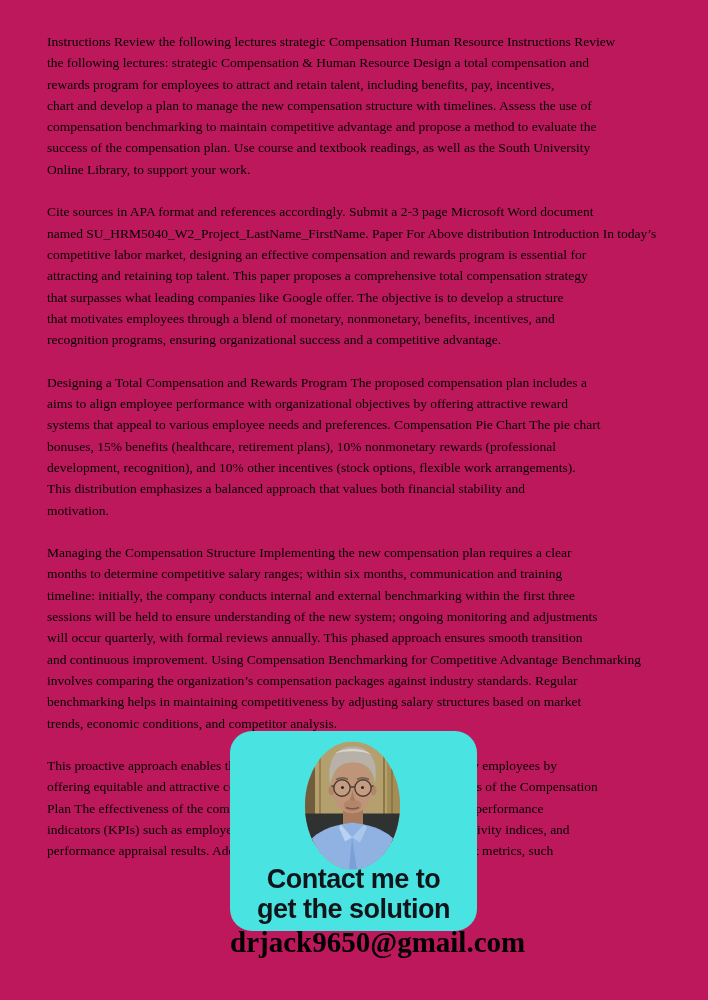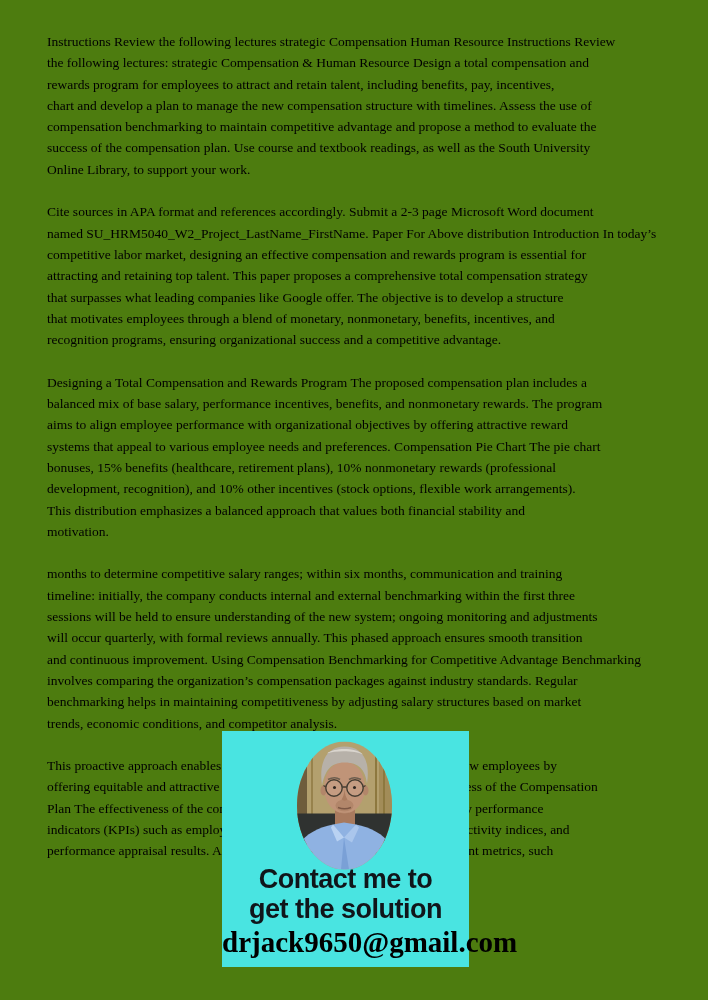--- a/index.html
+++ b/index.html
@@ -17,25 +17,26 @@
     top: 31px;
     width: 640px;
     font-size: 13.5px;
     line-height: 21.3px;
     color: #000000;
   }
   .para { margin: 0 0 21.3px 0; }
   .tline { white-space: nowrap; }
   .overlay {
     position: absolute;
-    left: 222px;
+    left: 230px;
     top: 731px;
     width: 247px;
-    height: 236px;
+    height: 200px;
     z-index: 5;
+    border-radius: 22px;
   }
   .photo {
     position: absolute;
     left: 75px;
     top: 10px;
     width: 95px;
     height: 129px;
   }
   .contact-heading {
     position: absolute;
@@ -59,21 +60,21 @@
     font-family: "Liberation Serif", serif;
     font-weight: bold;
     font-size: 29px;
     line-height: 26px;
     color: #000000;
   }
 </style>
 </head>
 <body>
 
-<div class="page" style="background: #4d7c0f;">
+<div class="page" style="background: #be185d;">
 
   <div class="doc-text" style="color: rgb(0, 0, 0);">
       <div class="para">
         <div class="tline">Instructions Review the following lectures strategic Compensation Human Resource Instructions Review</div>
         <div class="tline">the following lectures: strategic Compensation &amp; Human Resource Design a total compensation and</div>
         <div class="tline">rewards program for employees to attract and retain talent, including benefits, pay, incentives,</div>
         <div class="tline">chart and develop a plan to manage the new compensation structure with timelines. Assess the use of</div>
         <div class="tline">compensation benchmarking to maintain competitive advantage and propose a method to evaluate the</div>
         <div class="tline">success of the compensation plan. Use course and textbook readings, as well as the South University</div>
         <div class="tline">Online Library, to support your work.</div>
@@ -82,29 +83,29 @@
         <div class="tline">Cite sources in APA format and references accordingly. Submit a 2-3 page Microsoft Word document</div>
         <div class="tline">named SU_HRM5040_W2_Project_LastName_FirstName. Paper For Above distribution Introduction In today’s</div>
         <div class="tline">competitive labor market, designing an effective compensation and rewards program is essential for</div>
         <div class="tline">attracting and retaining top talent. This paper proposes a comprehensive total compensation strategy</div>
         <div class="tline">that surpasses what leading companies like Google offer. The objective is to develop a structure</div>
         <div class="tline">that motivates employees through a blend of monetary, nonmonetary, benefits, incentives, and</div>
         <div class="tline">recognition programs, ensuring organizational success and a competitive advantage.</div>
       </div>
       <div class="para">
         <div class="tline">Designing a Total Compensation and Rewards Program The proposed compensation plan includes a</div>
-        <div class="tline">balanced mix of base salary, performance incentives, benefits, and nonmonetary rewards. The program</div>
         <div class="tline">aims to align employee performance with organizational objectives by offering attractive reward</div>
         <div class="tline">systems that appeal to various employee needs and preferences. Compensation Pie Chart The pie chart</div>
         <div class="tline">bonuses, 15% benefits (healthcare, retirement plans), 10% nonmonetary rewards (professional</div>
         <div class="tline">development, recognition), and 10% other incentives (stock options, flexible work arrangements).</div>
         <div class="tline">This distribution emphasizes a balanced approach that values both financial stability and</div>
         <div class="tline">motivation.</div>
       </div>
       <div class="para">
+        <div class="tline">Managing the Compensation Structure Implementing the new compensation plan requires a clear</div>
         <div class="tline">months to determine competitive salary ranges; within six months, communication and training</div>
         <div class="tline">timeline: initially, the company conducts internal and external benchmarking within the first three</div>
         <div class="tline">sessions will be held to ensure understanding of the new system; ongoing monitoring and adjustments</div>
         <div class="tline">will occur quarterly, with formal reviews annually. This phased approach ensures smooth transition</div>
         <div class="tline">and continuous improvement. Using Compensation Benchmarking for Competitive Advantage Benchmarking</div>
         <div class="tline">involves comparing the organization’s compensation packages against industry standards. Regular</div>
         <div class="tline">benchmarking helps in maintaining competitiveness by adjusting salary structures based on market</div>
         <div class="tline">trends, economic conditions, and competitor analysis.</div>
       </div>
       <div class="para">

